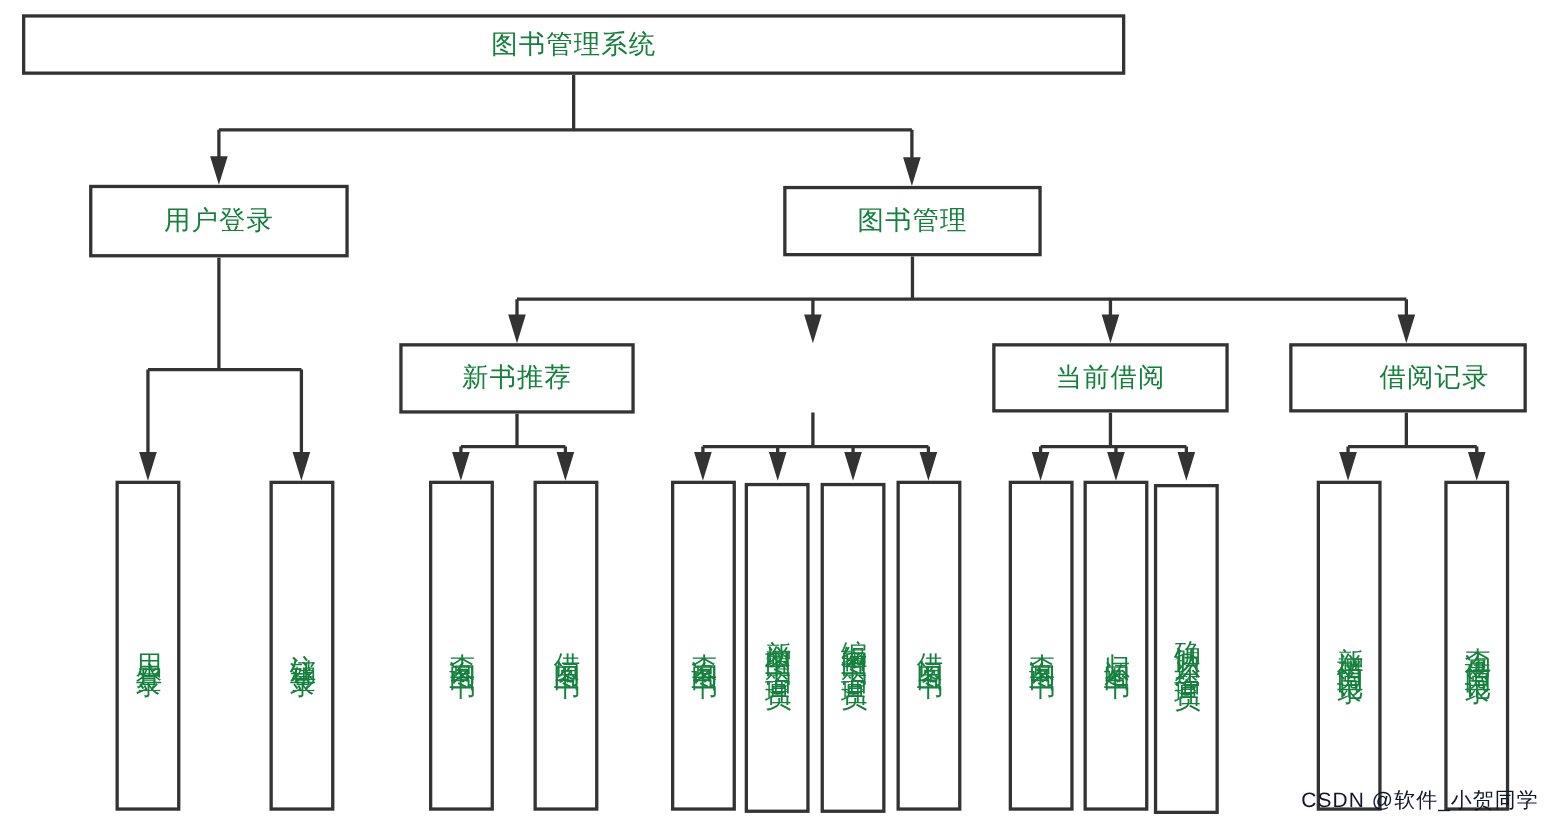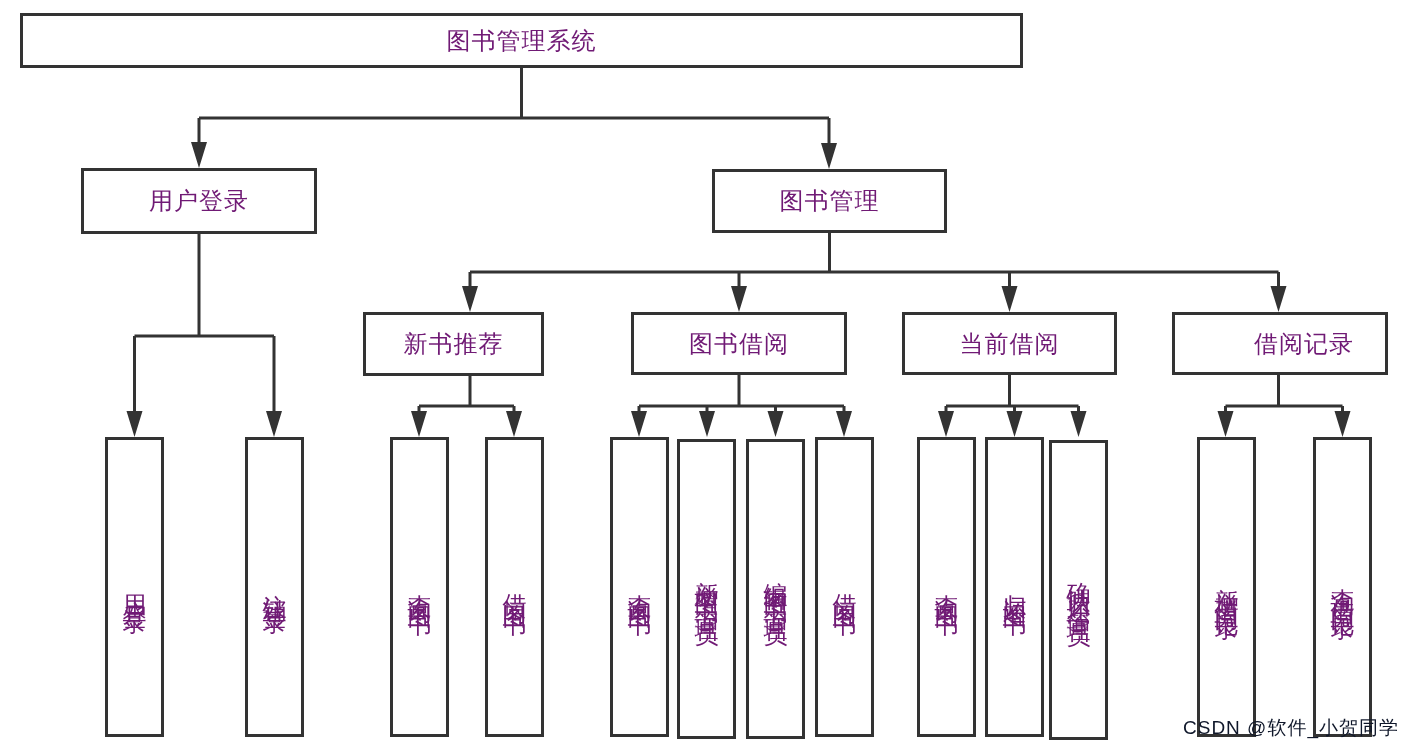--- a/index.html
+++ b/index.html
@@ -21,21 +21,21 @@
     top: 0;
     width: 1405px;
     height: 747px;
     z-index: 1;
   }
   .node {
     position: absolute;
     box-sizing: border-box;
     border: 3px solid #333333;
     background: #ffffff;
-    color: #701a75;
+    color: #15803d;
     display: flex;
     align-items: center;
     justify-content: center;
     z-index: 2;
     text-align: left;
   }
   .h-node {
     font-size: 24px;
     letter-spacing: 1px;
     line-height: 1;
@@ -101,25 +101,22 @@
     <span>图书管理系统</span>
   </div>
 
   <div class="node h-node" style="left:81px; top:168px; width:236px; height:66px;">
     <span>用户登录</span>
   </div>
   <div class="node h-node" style="left:712px; top:169px; width:235px; height:64px;">
     <span>图书管理</span>
   </div>
 
-  <div class="node h-node" style="left:363px; top:312px; width:181px; height:64px;">
+  <div class="node h-node" style="left:363px; top:312px; width:214px; height:64px;">
     <span>新书推荐</span>
-  </div>
-  <div class="node h-node" style="left:631px; top:312px; width:216px; height:63px;">
-    <span>图书借阅</span>
   </div>
   <div class="node h-node" style="left:902px; top:312px; width:215px; height:63px;">
     <span>当前借阅</span>
   </div>
   <div class="node h-node" style="left:1172px; top:312px; width:216px; height:63px;padding-left:48px;">
     <span>借阅记录</span>
   </div>
 
   <div class="node v-node" style="left:105px;">
     <span>用户登录</span>

